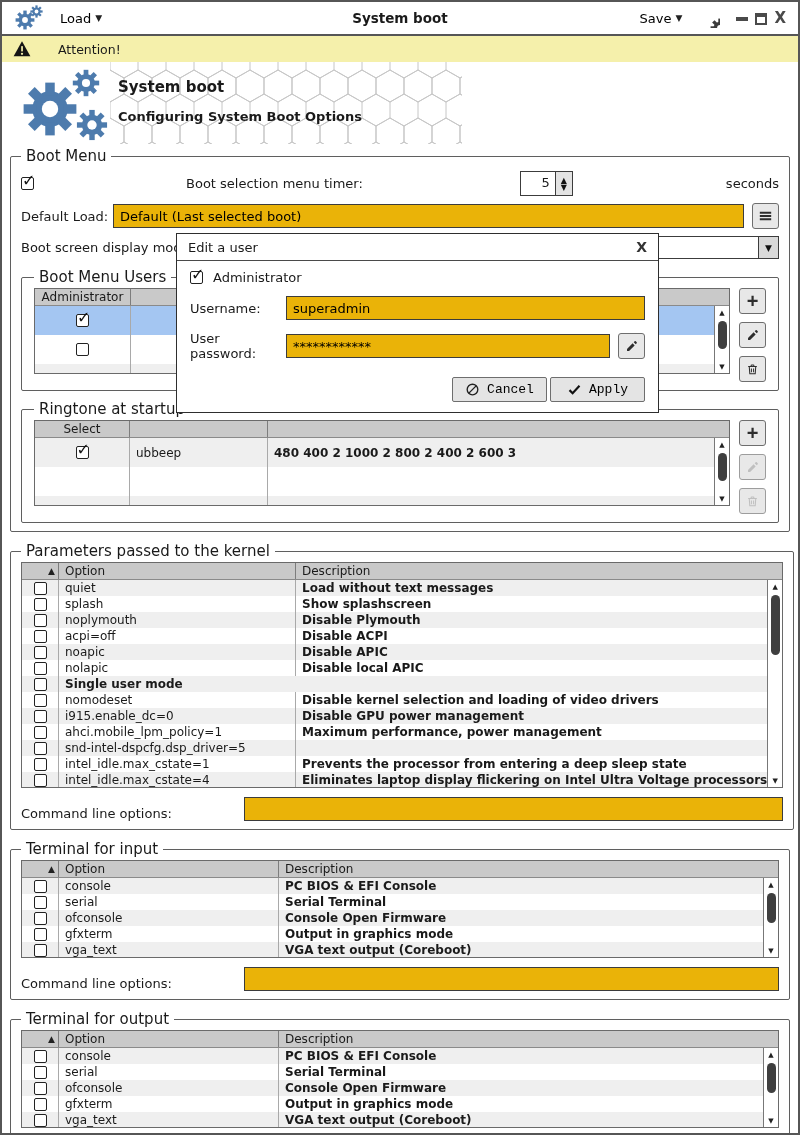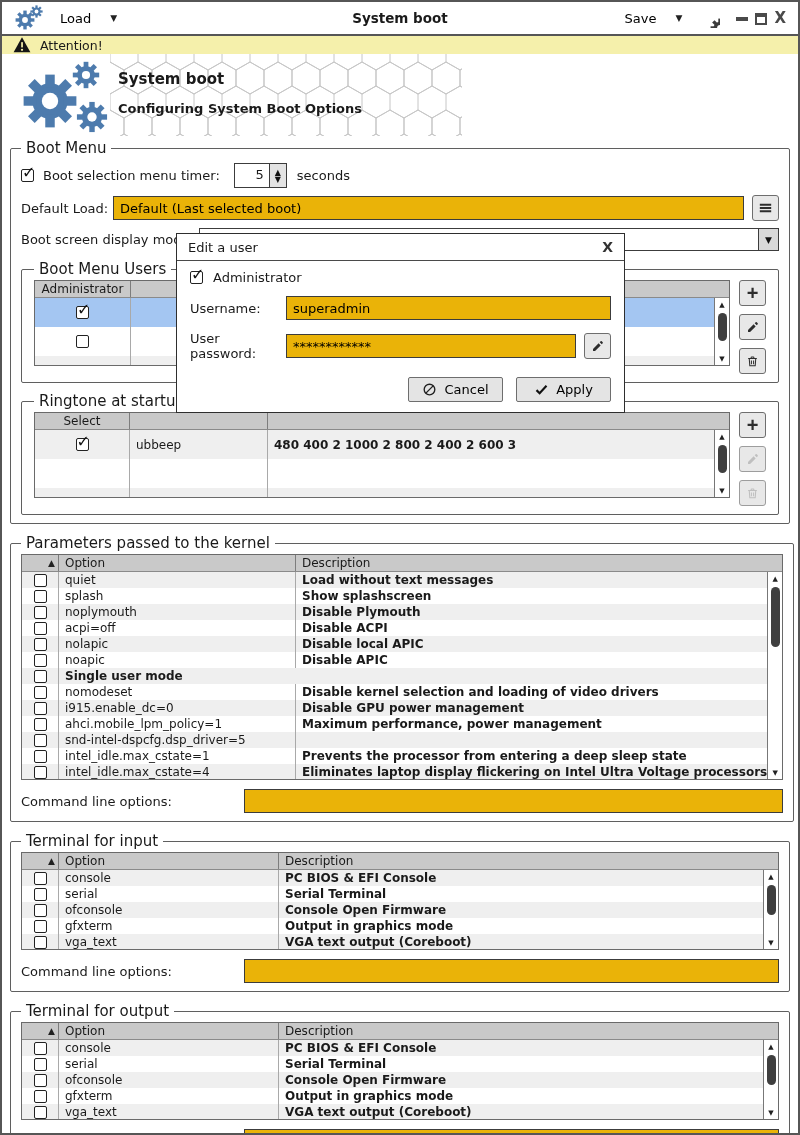--- a/index.html
+++ b/index.html
@@ -5,46 +5,46 @@
   * { box-sizing: border-box; }
   html,body { margin:0; padding:0; background:#e9e9e9; }
   body { font-family:"DejaVu Sans","Liberation Sans",sans-serif; font-size:13px; color:#1a1a1a; }
   .window { position:relative; width:800px; height:1135px; background:#fff; border:2px solid #565656; display:flex; flex-direction:column; overflow:hidden; }
 
   
   .titlebar { flex:none; height:34px; border-bottom:2px solid #565656; display:flex; align-items:center; padding:0 12px; position:relative; }
   .tb-left { display:flex; align-items:center; gap:14px; z-index:2; }
   .tb-title { position:absolute; left:0; right:0; text-align:center; font-weight:bold; font-size:13.5px; }
   .tb-right { margin-left:auto; display:flex; align-items:center; gap:16px; z-index:2; }
-  .menu-btn { display:flex; align-items:center; gap:19px; background:none; border:none; font:inherit; cursor:pointer; padding:2px 2px; }
+  .menu-btn { display:flex; align-items:center; gap:4px; background:none; border:none; font:inherit; cursor:pointer; padding:2px 2px; }
   .dd-arrow { font-size:9px; color:#222; }
   .winctl { display:flex; align-items:flex-start; gap:7px; }
   .wc-min { width:12px; height:4px; background:#4a4a4a; margin-top:6px; }
   .wc-max { width:12px; height:12px; border:2px solid #4a4a4a; border-top:4px solid #4a4a4a; margin-top:2px; background:#fff; }
   .wc-close { font-size:15px; font-weight:bold; color:#4a4a4a; line-height:14px; }
 
   
-  .attention { flex:none; height:18px; background:#f5f0ab; display:flex; align-items:center; gap:9px; padding:0 11px; }
+  .attention { flex:none; height:26px; background:#f5f0ab; display:flex; align-items:center; gap:27px; padding:0 11px; }
   .attention span { font-size:12.5px; }
 
   
   .hero { flex:none; height:82px; position:relative; background:#fff; }
   .hex-band { position:absolute; left:108px; top:0; width:352px; height:82px; }
   .logo { position:absolute; left:16px; top:3px; }
   .hero-text { position:absolute; left:116px; top:16px; }
   .hero-title { font-weight:bold; font-size:15px; }
   .hero-sub { font-weight:bold; font-size:13px; margin-top:13px; }
 
   
   .content { flex:1; padding:3px 8px 0; position:relative; }
   fieldset { border:1px solid #5f5f5f; border-radius:2px; margin:0 0 10px; padding:2px 10px 8px; background:#fff; }
   legend { padding:0 5px; font-size:15px; }
   fieldset.inner { margin:9px 0 0; padding:2px 12px 8px; }
 
-  .frow { display:flex; align-items:center; margin:7px 0; }
+  .frow { display:flex; align-items:center; margin:7px 0;justify-content:space-between; }
   .lbl { white-space:nowrap; }
 
   .cb { width:13px; height:13px; border:1.6px solid #222; border-radius:2px; background:#fff; position:relative; flex:none; display:inline-block; }
   .cb.checked::after { content:"✓"; position:absolute; left:0; top:-7px; font-size:16px; font-weight:bold; color:#111; }
 
   .spinner { display:flex; height:25px; width:53px; border:1.5px solid #3c3c3c; margin:0 10px 0 14px; }
   .spin-val { flex:1; background:#fff; text-align:right; padding:3px 5px 0 0; }
   .spin-btn { width:17px; background:#e3e3e3; border-left:1.5px solid #3c3c3c; display:flex; flex-direction:column; align-items:center; justify-content:center; line-height:7px; font-size:8px; color:#111; cursor:pointer; }
 
   .tinput { height:24px; border:1.5px solid #3c3c3c; background:#eab308; font:inherit; padding:0 6px; }
@@ -80,31 +80,31 @@
   .trow.d.sel { background:#a4c6f2 !important; }
   .pad-sb { padding-right:15px;font-weight:bold; }
 
   .sb { position:absolute; top:17px; right:0; bottom:0; width:15px; background:#fff; border-left:1px solid #777; display:flex; flex-direction:column; }
   .sb-up,.sb-dn { height:13px; flex:none; display:flex; align-items:center; justify-content:center; font-size:7px; color:#222; cursor:pointer; }
   .sb-track { flex:1; position:relative; }
   .sb-thumb { position:absolute; left:2.5px; right:2.5px; background:#3f3f3f; border-radius:5px; }
 
   .side-btns { display:flex; flex-direction:column; gap:8px; flex:none; }
 
-  .cmd-row { display:flex; align-items:center; margin:9px 0 0;gap:15px; }
+  .cmd-row { display:flex; align-items:flex-end; margin:9px 0 0;gap:15px; }
   .cmd-row .lbl { width:208px; flex:none; }
 
   
-  .dialog { position:absolute; left:174px; top:231px; width:449px; background:#fff; border:1.5px solid #2e2e2e; z-index:20; }
+  .dialog { position:absolute; left:174px; top:231px; width:483px; background:#fff; border:1.5px solid #2e2e2e; z-index:20; }
   .dlg-title { height:27px; display:flex; align-items:center; padding:0 11px; border-bottom:1.5px solid #4a4a4a; font-size:13px; }
   .dlg-x { margin-left:auto; font-size:14px; font-weight:bold; color:#333; cursor:pointer; }
   .dlg-body { padding:9px 13px 10px; }
   .dlg-row { display:flex; align-items:center; margin:0 0 11px; }
   .dlg-lbl { width:96px; flex:none; }
-  .dlg-btns { display:flex; justify-content:flex-end; gap:13px; margin-top:16px; }
+  .dlg-btns { display:flex; justify-content:flex-end; gap:3px; margin-top:16px;font-family:Liberation Mono, monospace; }
   .btn { height:25px; min-width:95px; background:#e4e4e4; border:1.5px solid #6e6e6e; border-radius:2px; display:flex; align-items:center; justify-content:center; gap:7px; font:inherit; cursor:pointer; padding:0 10px; }
 </style>
 </head>
 <body>
 
 <svg width="0" height="0" style="position:absolute">
   <defs>
     <symbol id="gear" viewBox="-26 -26 52 52">
       <g fill="currentColor">
         <circle r="16.5"></circle>
@@ -407,29 +407,29 @@
               <div class="tc div c-cb">
                 <span class="cb"></span>
               </div>
               <div class="tc div k-opt">acpi=off</div>
               <div class="tc grow pad-sb">Disable ACPI</div>
             </div>
             <div class="trow d">
               <div class="tc div c-cb">
                 <span class="cb"></span>
               </div>
+              <div class="tc div k-opt">noapic</div>
+              <div class="tc grow pad-sb">Disable APIC</div>
+            </div>
+            <div class="trow d">
+              <div class="tc div c-cb">
+                <span class="cb"></span>
+              </div>
               <div class="tc div k-opt">nolapic</div>
               <div class="tc grow pad-sb">Disable local APIC</div>
-            </div>
-            <div class="trow d">
-              <div class="tc div c-cb">
-                <span class="cb"></span>
-              </div>
-              <div class="tc div k-opt">noapic</div>
-              <div class="tc grow pad-sb">Disable APIC</div>
             </div>
             <div class="trow d">
               <div class="tc div c-cb">
                 <span class="cb"></span>
               </div>
               <div class="tc grow pad-sb">Single user mode</div>
             </div>
             <div class="trow d">
               <div class="tc div c-cb">
                 <span class="cb"></span>

